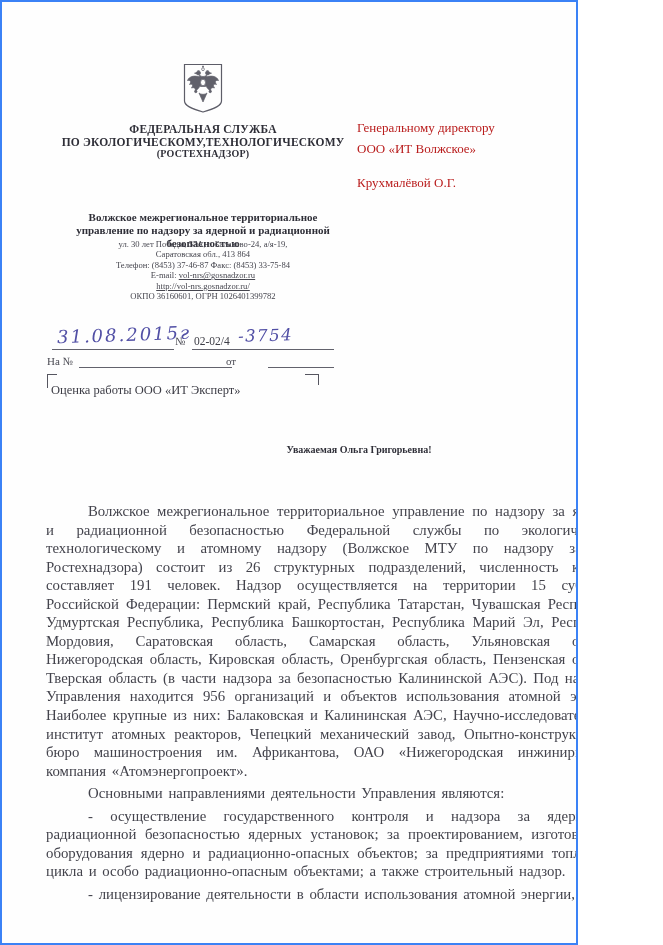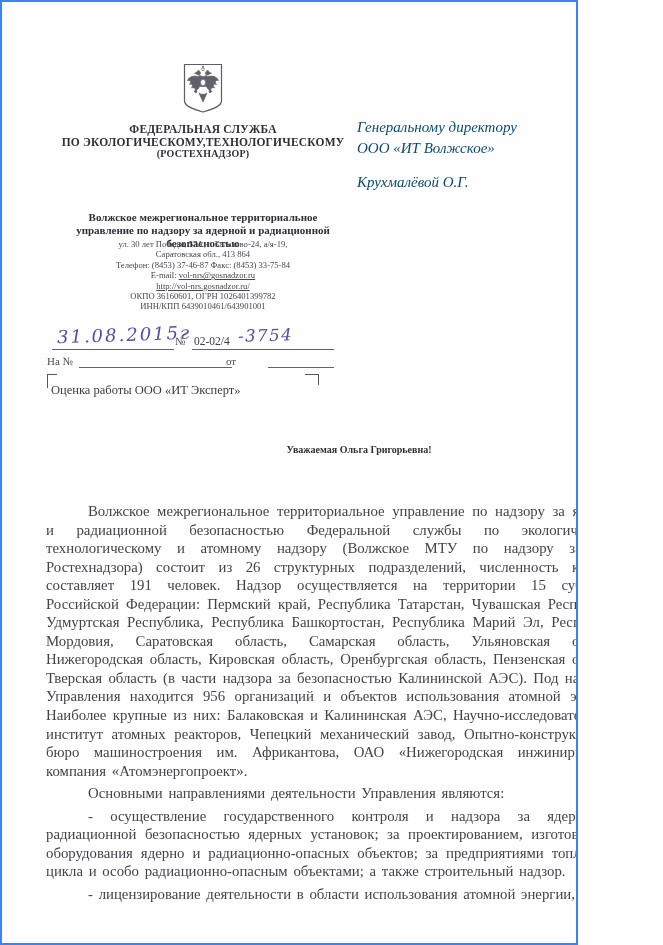--- a/index.html
+++ b/index.html
@@ -13,21 +13,21 @@
   .emblem-wrap { position:absolute; top:60px; left:0; width:100%; }
   .agency { position:absolute; top:121px; left:0; width:100%;
     font-weight:bold; font-size:11.5px; line-height:12.6px; color:#2f2f38; letter-spacing:.2px; }
   .agency .small { font-size:10px; }
   .division { position:absolute; top:187px; left:0; width:100%;
     font-weight:bold; font-size:11px; line-height:13px; color:#2f2f38;margin-top:22px; }
   .contact { position:absolute; top:237px; left:0; width:100%;
     font-size:8.6px; line-height:10.4px; color:#46464f; }
   .u { text-decoration:underline; }
   
-  .recipient { position:absolute; left:355px; top:115px; font-size:15px; line-height:21px; color:#0c4a6e;font-style:italic; }
+  .recipient { position:absolute; left:355px; top:115px; font-size:13px; line-height:21px; color:#b91c1c; }
   .recipient .gap { margin-top:13px; }
   
   .refline { position:absolute; height:1px; background:#62626c; }
   .lbl { position:absolute; font-size:11px; color:#4a4a53; }
   .typed-num { position:absolute; left:192px; top:333px; font-size:11.5px; color:#3c3c45; }
   .hand { font-style:italic; color:var(--ink-hand,#514fa5);
     font-family:"DejaVu Serif","Liberation Serif",serif; white-space:nowrap; }
   .hand-date { position:absolute; left:55px; top:322px; font-size:18px;
     letter-spacing:2px; transform:rotate(-2deg); }
   .hand-num { position:absolute; left:236px; top:324px; font-size:16.5px;
@@ -86,21 +86,20 @@
       <div>безопасностью</div>
     </div>
 
     <div class="contact">
       <div>ул. 30 лет Победы, 57А, г. Балаково-24, а/я-19,</div>
       <div>Саратовская обл., 413 864</div>
       <div>Телефон: (8453) 37-46-87 Факс: (8453) 33-75-84</div>
       <div><span>E-mail: </span><span class="u">vol-nrs@gosnadzor.ru</span></div>
       <div class="u">http://vol-nrs.gosnadzor.ru/</div>
       <div>ОКПО 36160601, ОГРН 1026401399782</div>
-      <div>ИНН/КПП 6439010461/643901001</div>
     </div>
   </div>
 
   <div class="recipient">
     <div>Генеральному директору</div>
     <div>ООО «ИТ Волжское»</div>
     <div class="gap">Крухмалёвой О.Г.</div>
   </div>
 
   <div class="hand hand-date">31.08.2015г</div>

